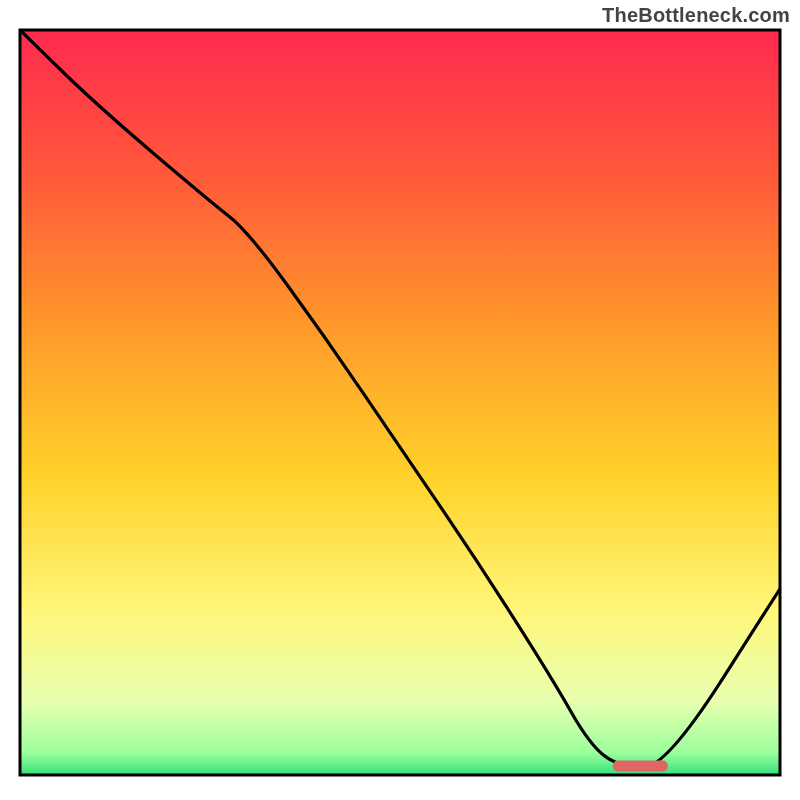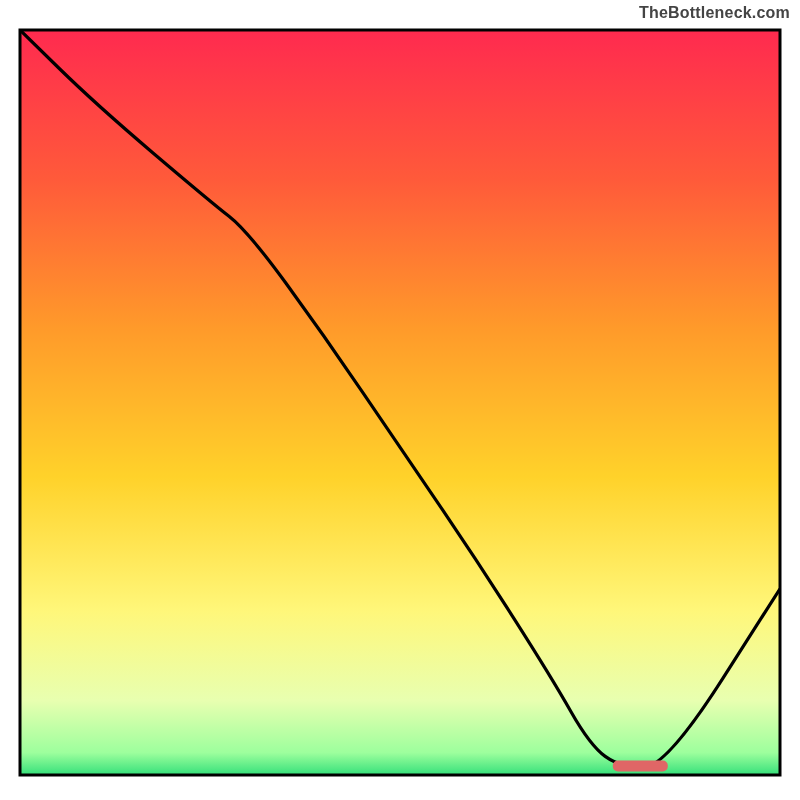--- a/index.html
+++ b/index.html
@@ -13,21 +13,21 @@
   .frame {
     position: relative;
     width: 800px;
     height: 800px;
     box-sizing: border-box;
   }
   .watermark {
     position: absolute;
     top: 4px;
     right: 10px;
-    font-size: 16px;
+    font-size: 20px;
     font-weight: 600;
     color: #444444;
     letter-spacing: 0.2px;
   }
   svg {
     display: block;
   }
 </style>
 </head>
 <body>

